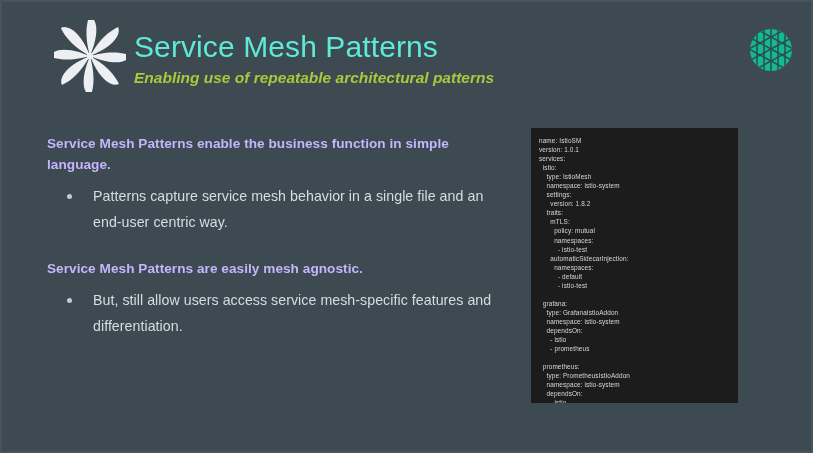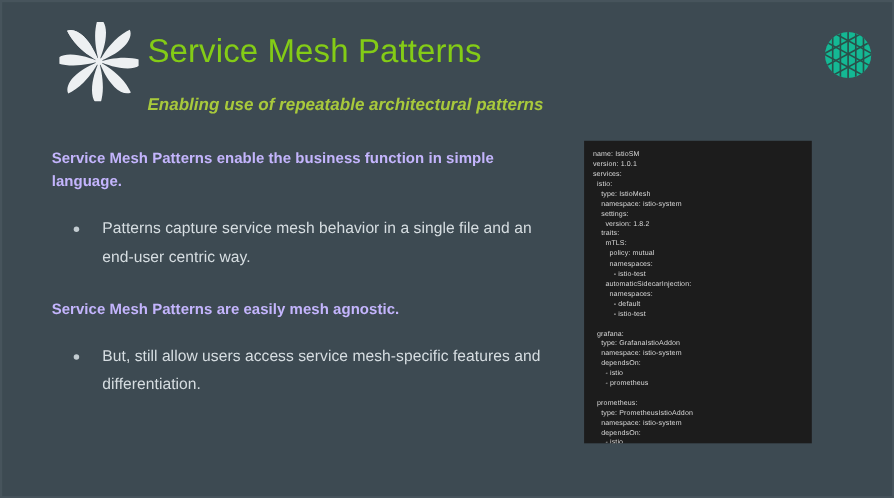--- a/index.html
+++ b/index.html
@@ -27,54 +27,54 @@
     left:52px; top:18px;
     width:72px; height:72px;
   }
   .title-group {
     position:absolute;
     left:132px; top:26px;
   }
   .slide-title {
     font-size:30px;
     font-weight:400;
-    color:#84cc16;
+    color:#5eead4;
     letter-spacing:.1px;
     line-height:38px;
     white-space:nowrap;
   }
   .slide-subtitle {
     font-size:15.5px;
     font-style:italic;
     font-weight:600;
     color:#a8c93c;
     line-height:22px;
     white-space:nowrap;
-    margin-top:19px;
+    margin-top:1px;
   }
   .corner-logo {
     position:absolute;
     right:18px; top:22px;
     width:52px; height:52px;
   }
 
   
   .content-left {
     position:absolute;
     left:45px; top:131px;
     width:465px;
   }
   .lead {
     font-size:13.6px;
     font-weight:700;
     color:#c4b5fd;
     line-height:21px;
     letter-spacing:.05px;
   }
-  .bullet-list { list-style:none; margin-top:20px; }
+  .bullet-list { list-style:none; margin-top:8px; }
   .bullet-item {
     position:relative;
     padding-left:46px;
     font-size:14.2px;
     font-weight:400;
     color:#d6dde1;
     line-height:26px;
     letter-spacing:.05px;
   }
   .bullet-item .dot {

